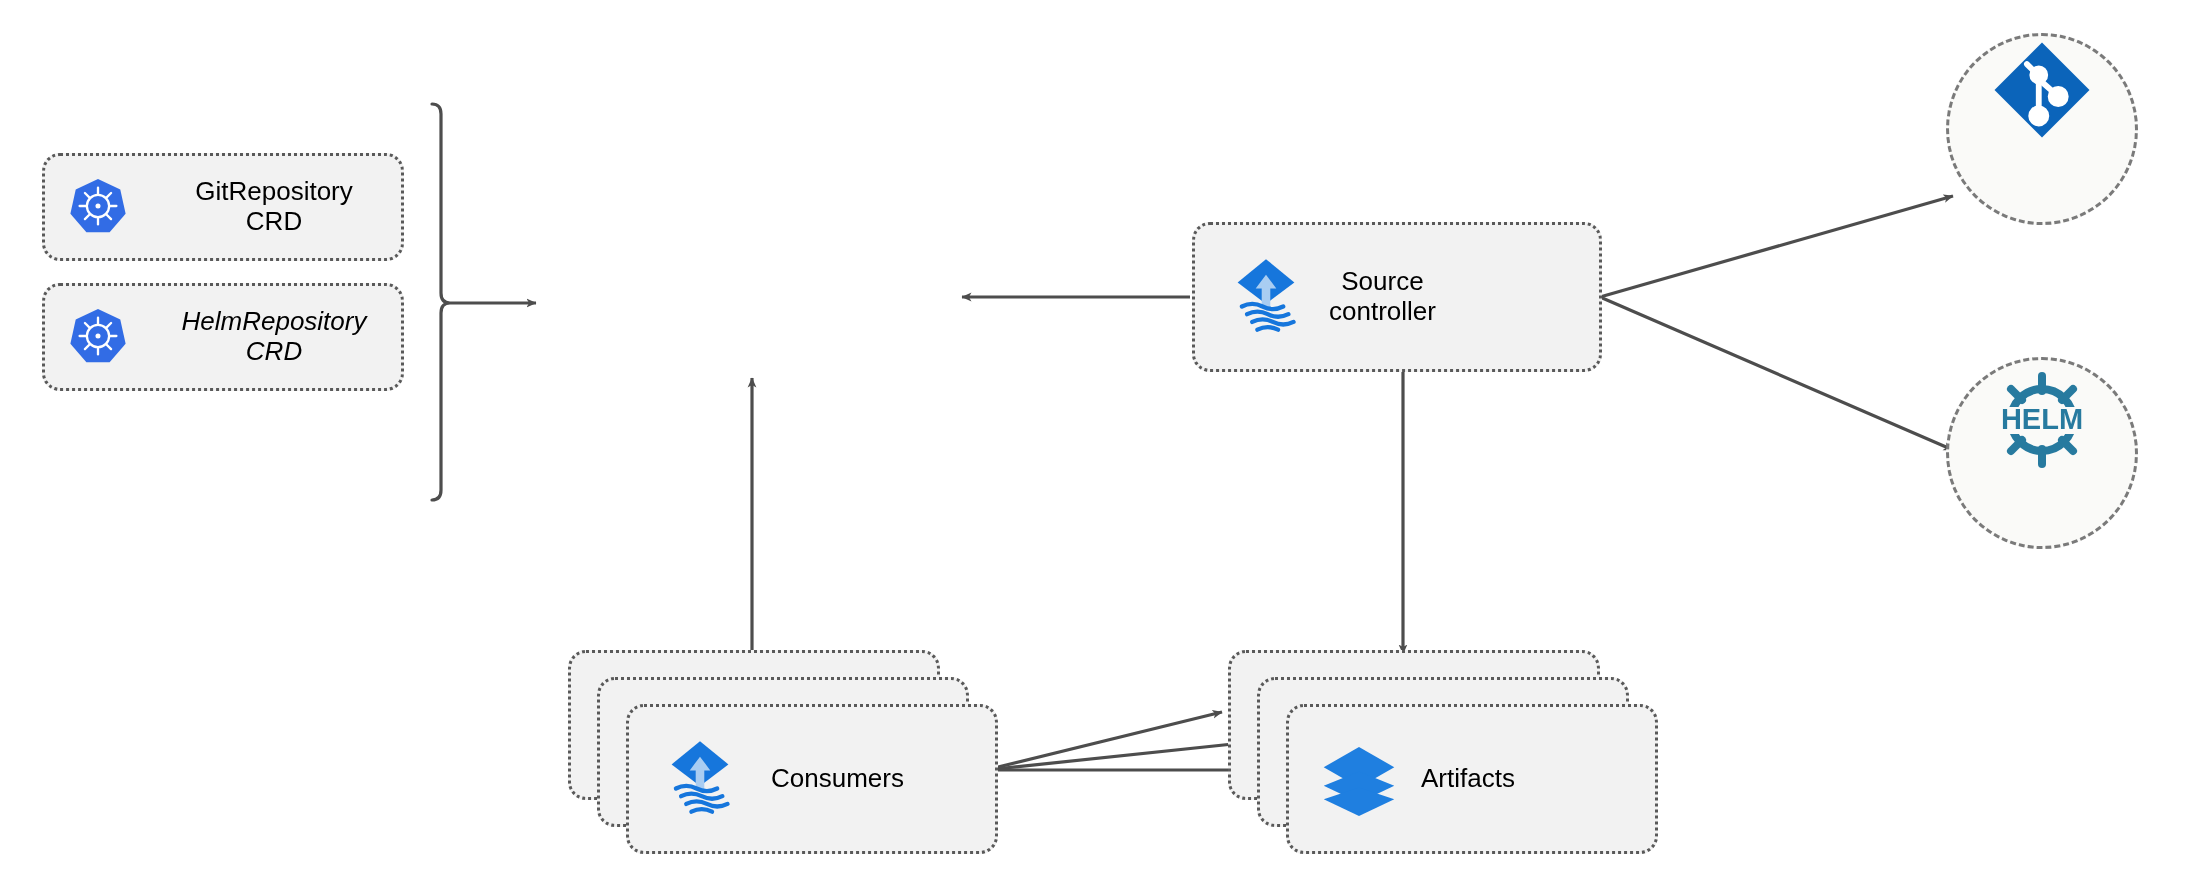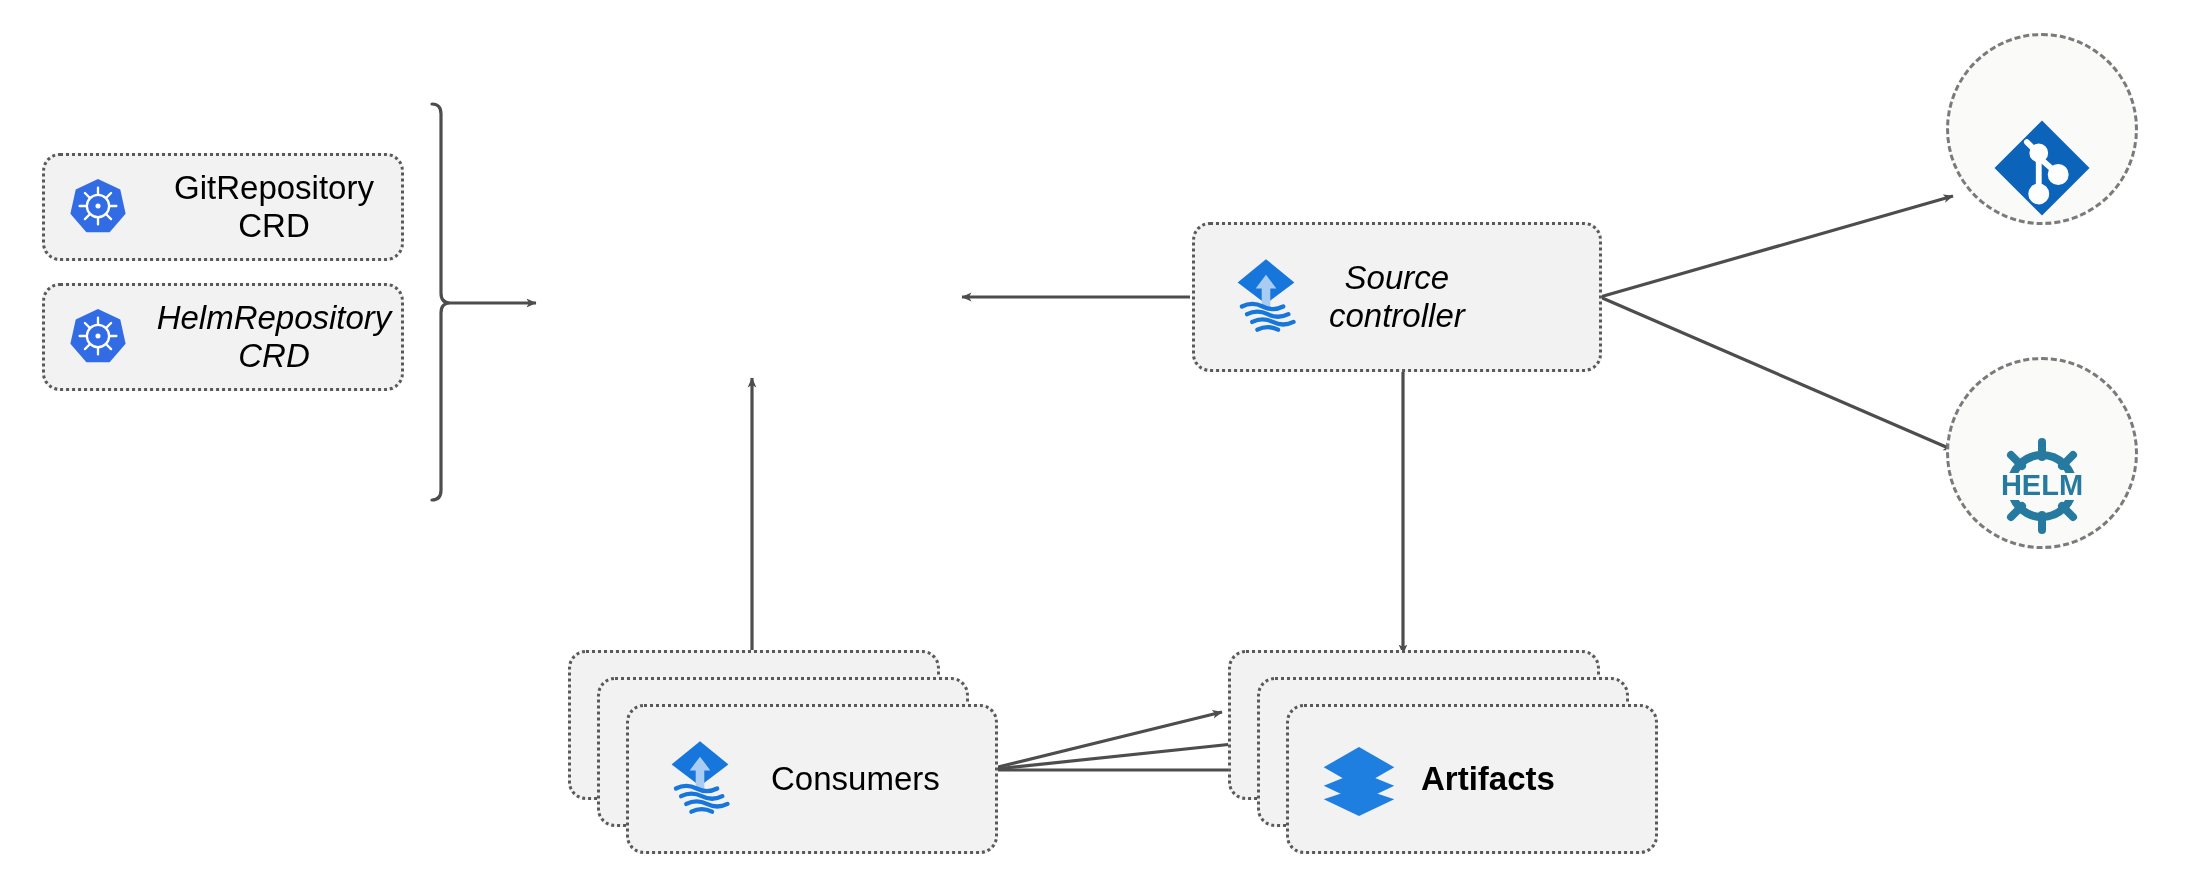--- a/index.html
+++ b/index.html
@@ -33,39 +33,39 @@
     align-items: center;
     justify-content: flex-start;
   }
   .node-ghost {
     position: absolute;
     background: #f2f2f2;
     border: 3px dotted #595959;
     border-radius: 18px;
   }
   .node-label {
-    font-size: 33px;
+    font-size: 26px;
     color: #000000;
     line-height: 1.14;
     white-space: pre-line;
     text-align: center;
   }
   .node-icon {
     flex: 0 0 auto;
     display: flex;
     align-items: center;
     justify-content: center;
   }
   .circle-node {
     position: absolute;
     background: #fafaf8;
     border: 3px dashed #7a7a7a;
     border-radius: 50%;
     display: flex;
-    align-items: flex-end;
+    align-items: flex-start;
     justify-content: center;
   }
   .stack-wrap { position: absolute; }
 
   
   .crd-box { padding-left: 22px; gap: 18px; }
   .crd-box .node-label { text-align: center; flex: 1; }
 
   
   .row-node { gap: 20px; padding-left: 28px; }
@@ -141,21 +141,21 @@
           <line x1="45.5" y1="17.5" x2="40.2" y2="22.8"></line>
           <line x1="23.8" y1="39.2" x2="18.5" y2="44.5"></line>
         </g>
       </svg>
     </span>
     <span class="node-label">HelmRepository
 CRD</span>
   </div>
 
 
-  <div class="node row-node" style="left:1192px; top:222px; width:410px; height:150px;font-style:italic;">
+  <div class="node row-node" style="left:1192px; top:222px; width:410px; height:150px;">
     <span class="node-icon">
       <svg width="86" height="86" viewBox="0 0 100 100">
         <path d="M50 6 L83 33 L50 58 L17 33 Z" fill="#1676dc"></path>
         <path d="M50 24 L62 40 H55 V62 H45 V40 H38 Z" fill="#a9cdf2"></path>
         <g fill="none" stroke="#1676dc" stroke-width="5" stroke-linecap="round">
           <path d="M22 61 Q34 55 46 61 Q58 67 70 61"></path>
           <path d="M28 70 Q40 64 52 70 Q64 76 76 70"></path>
           <path d="M34 79 Q46 73 58 79 Q70 85 82 79"></path>
           <path d="M40 88 Q52 82 64 88"></path>
         </g>
@@ -178,21 +178,21 @@
             <path d="M28 70 Q40 64 52 70 Q64 76 76 70"></path>
             <path d="M34 79 Q46 73 58 79 Q70 85 82 79"></path>
             <path d="M40 88 Q52 82 64 88"></path>
           </g>
         </svg>
       </span>
       <span class="node-label">Consumers</span>
     </div>
   </div>
 
-  <div class="stack-wrap" style="left:1228px; top:650px; width:430px; height:212px;font-weight:bold;">
+  <div class="stack-wrap" style="left:1228px; top:650px; width:430px; height:212px;">
     <div class="node-ghost" style="left:0px; top:0px; width:372px; height:150px;"></div>
     <div class="node-ghost" style="left:29px; top:27px; width:372px; height:150px;"></div>
     <div class="node row-node" style="left:58px; top:54px; width:372px; height:150px;">
       <span class="node-icon">
         <svg width="84" height="84" viewBox="0 0 100 100">
           <path d="M50 12 L92 36 L50 60 L8 36 Z" fill="#1f7fe0"></path>
           <path d="M50 44 L74 57 L50 71 L26 57 Z" fill="#ffffff"></path>
           <path d="M50 41 L92 58 L50 78 L8 58 Z" fill="#1f7fe0"></path>
           <path d="M50 62 L74 74 L50 87 L26 74 Z" fill="#ffffff"></path>
           <path d="M50 60 L92 74 L50 94 L8 74 Z" fill="#1f7fe0"></path>

